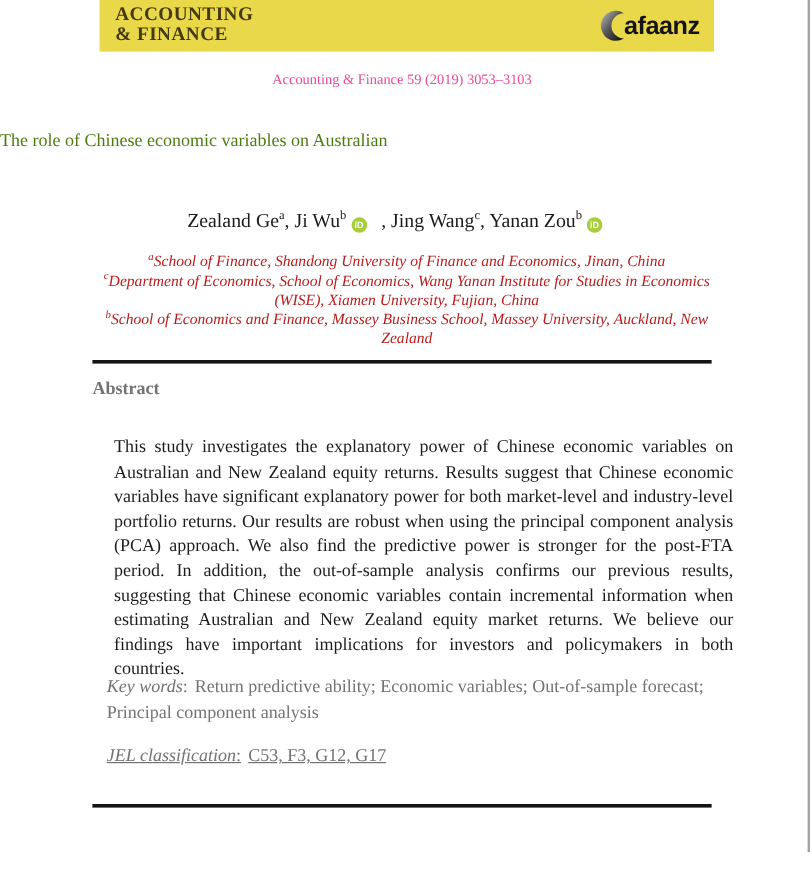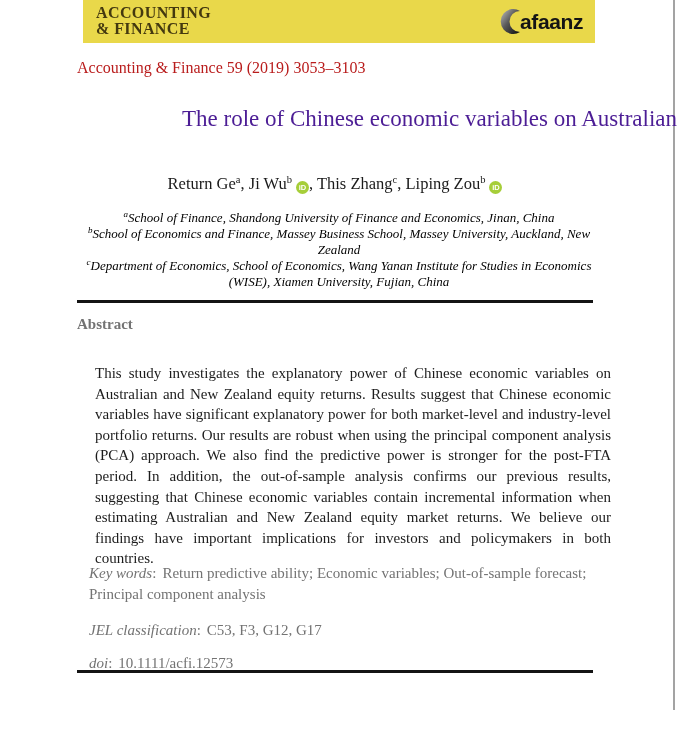--- a/index.html
+++ b/index.html
@@ -11,51 +11,51 @@
   .logo-text{position:absolute;left:13px;top:5px;font-weight:bold;font-size:16px;
              line-height:16px;letter-spacing:0.4px;color:#44390f;}
   .afaanz{position:absolute;right:12px;top:8px;display:flex;align-items:center;}
   .afaanz-text{font-family:"Liberation Sans", sans-serif;font-weight:bold;font-size:21px;
                color:#141414;letter-spacing:-0.4px;margin-left:-3px;}
   .swoosh svg{display:block;}
 
   
   .page-edge{position:absolute;left:673px;top:0;width:2px;height:737px;background:#a3a3a3;}
 
-  .journal-line{position:absolute;left:77px;top:59px;width:516px;text-align:left;
-                font-size:16px;color:#b91c1c;}
+  .journal-line{position:absolute;left:77px;top:59px;width:516px;text-align:center;
+                font-size:12px;color:#ec4899;}
 
-  .title{position:absolute;left:0;top:104px;width:677px;margin:0;text-align:right;
-         font-size:23px;font-weight:normal;line-height:29px;color:#4c1d95;}
+  .title{position:absolute;left:0;top:104px;width:677px;margin:0;text-align:left;
+         font-size:15px;font-weight:normal;line-height:29px;color:#4d7c0f;}
 
   .authors{position:absolute;left:77px;top:174px;width:516px;text-align:center;
            font-size:16.5px;color:#1b1b1b;}
   .authors sup{font-size:10.5px;line-height:0;}
   .orcid{display:inline-block;width:13px;height:13px;border-radius:50%;background:#a6ce39;
          color:#ffffff;font-family:"Liberation Sans",sans-serif;font-size:7.5px;font-weight:bold;
-         text-align:center;line-height:13px;vertical-align:-1px;margin:0 0 0 4px;}
+         text-align:center;line-height:13px;vertical-align:-1px;margin:0 12px 0 4px;}
 
   .affils{position:absolute;left:69px;top:210px;width:540px;text-align:center;
-          font-style:italic;font-size:13px;line-height:16px;color:#000000;}
+          font-style:italic;font-size:13px;line-height:16px;color:#b91c1c;}
   .affils sup{font-size:9px;line-height:0;}
 
   .rule{position:absolute;left:77px;width:516px;height:3px;background:#141414;}
   .rule-top{top:300px;}
   .rule-bottom{top:670px;}
   .footnote-rule{position:absolute;left:78px;top:730px;width:59px;height:2px;background:#141414;}
 
   .abstract-heading{position:absolute;left:77px;top:316px;font-size:15px;font-weight:bold;color:#737373;}
   .abstract-body{position:absolute;left:77px;top:345px;width:516px;margin:18px;font-size:15px;
                  line-height:20.6px;text-align:justify;color:#1c1c1c;}
 
   .kv{position:absolute;left:77px;width:516px;margin:12px;font-size:15px;line-height:21px;color:#737373;}
   .kv .lbl{font-style:italic;}
   .kv .sep{margin-right:6px;}
   .kv-keywords{top:551px;}
-  .kv-jel{top:608px;}
+  .kv-jel{top:608px;text-decoration:underline;}
   .kv-doi{top:641px;}
 </style>
 </head>
 <body>
 
 <div class="page">
 
   <div class="banner">
     <div class="logo-text">
       <div>ACCOUNTING</div>
@@ -79,40 +79,37 @@
   </div>
   <div class="page-edge"></div>
 
   <div class="journal-line">Accounting &amp; Finance 59 (2019) 3053–3103</div>
 
   <h1 class="title">
     <span>The role of Chinese economic variables on Australian</span><br>
   </h1>
 
   <div class="authors">
-    <span><span>Return Ge</span><sup>a</sup><span class="sep">, </span></span><span><span>Ji Wu</span><sup>b</sup><span class="orcid">iD</span><span class="sep">, </span></span><span><span>This Zhang</span><sup>c</sup><span class="sep">, </span></span><span><span>Liping Zou</span><sup>b</sup><span class="orcid">iD</span></span>
+    <span><span>Zealand Ge</span><sup>a</sup><span class="sep">, </span></span><span><span>Ji Wu</span><sup>b</sup><span class="orcid">iD</span><span class="sep">, </span></span><span><span>Jing Wang</span><sup>c</sup><span class="sep">, </span></span><span><span>Yanan Zou</span><sup>b</sup><span class="orcid">iD</span></span>
   </div>
 
   <div class="affils">
     <div><sup>a</sup><span>School of Finance, Shandong University of Finance and Economics, Jinan, China</span></div>
+    <div><sup>c</sup><span>Department of Economics, School of Economics, Wang Yanan Institute for Studies in Economics (WISE), Xiamen University, Fujian, China</span></div>
     <div><sup>b</sup><span>School of Economics and Finance, Massey Business School, Massey University, Auckland, New Zealand</span></div>
-    <div><sup>c</sup><span>Department of Economics, School of Economics, Wang Yanan Institute for Studies in Economics (WISE), Xiamen University, Fujian, China</span></div>
   </div>
 
   <div class="rule rule-top"></div>
 
   <div class="abstract-heading">Abstract</div>
   <p class="abstract-body">This study investigates the explanatory power of Chinese economic variables on Australian and New Zealand equity returns. Results suggest that Chinese economic variables have significant explanatory power for both market-level and industry-level portfolio returns. Our results are robust when using the principal component analysis (PCA) approach. We also find the predictive power is stronger for the post-FTA period. In addition, the out-of-sample analysis confirms our previous results, suggesting that Chinese economic variables contain incremental information when estimating Australian and New Zealand equity market returns. We believe our findings have important implications for investors and policymakers in both countries.</p>
 
   <p class="kv kv-keywords">
     <span class="lbl">Key words</span><span class="sep">:</span><span>Return predictive ability; Economic variables; Out-of-sample forecast; Principal component analysis</span>
   </p>
   <p class="kv kv-jel">
     <span class="lbl">JEL classification</span><span class="sep">:</span><span>C53, F3, G12, G17</span>
   </p>
-  <p class="kv kv-doi">
-    <span class="lbl">doi</span><span class="sep">:</span><span>10.1111/acfi.12573</span>
-  </p>
 
   <div class="rule rule-bottom"></div>
   <div class="footnote-rule"></div>
 
 </div>
 
 </body></html>

